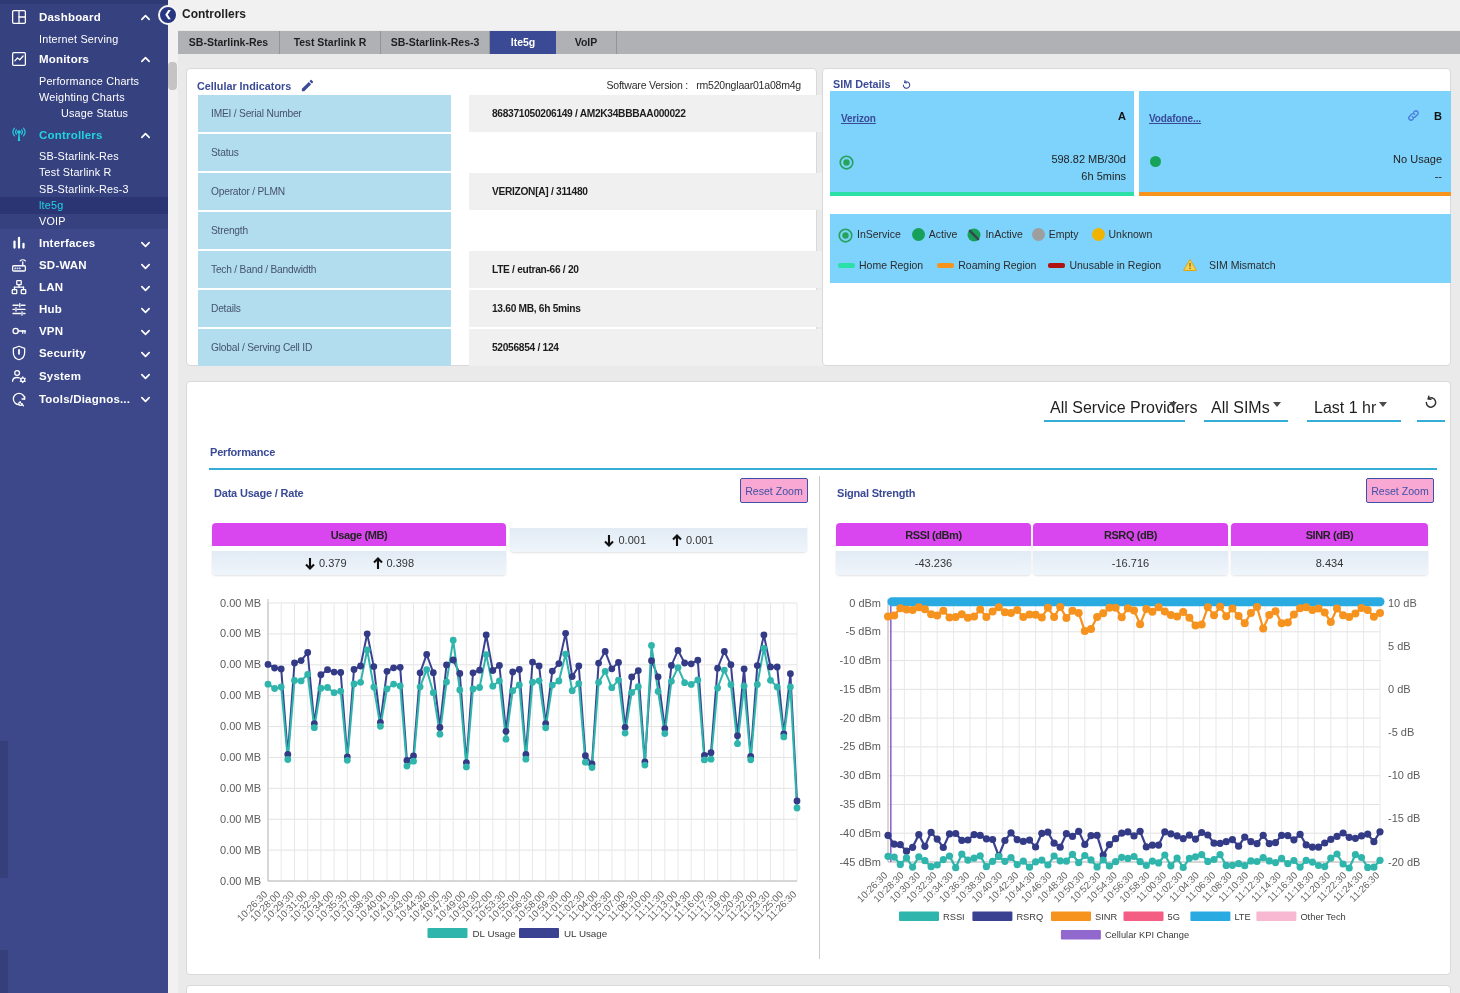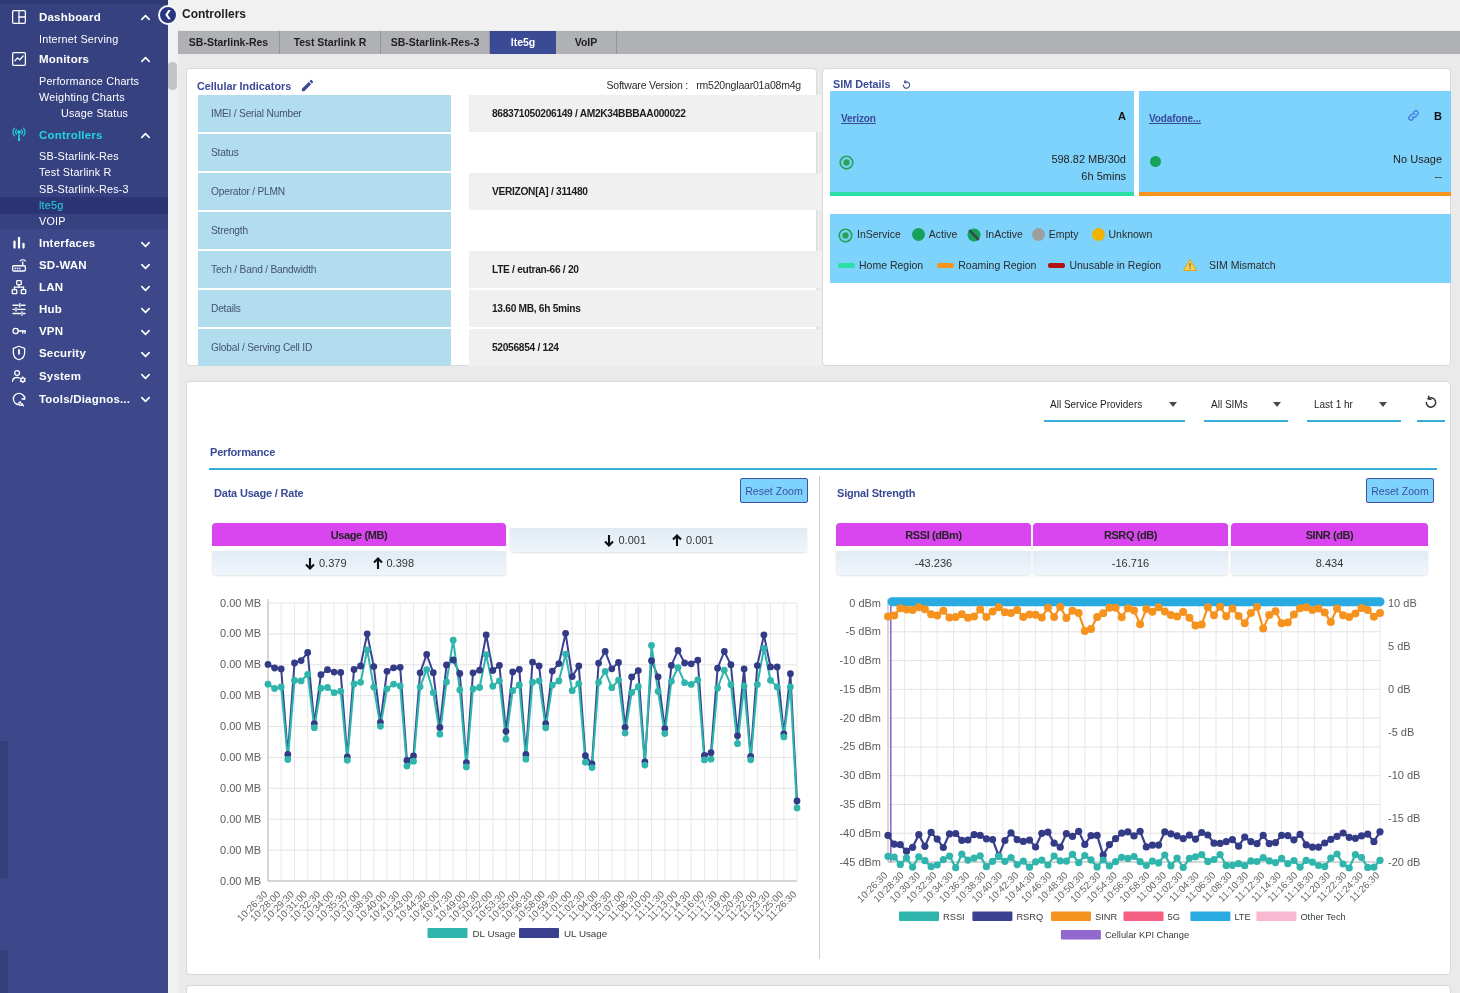--- a/index.html
+++ b/index.html
@@ -39,23 +39,23 @@
   .simlink { font-size:10px; font-weight:bold; color:#3a4a96; text-decoration:underline; letter-spacing:-0.1px; }
   .txt13 { font-size:11px; color:#222; }
   
   .statbox { position:absolute; border-radius:4px; overflow:hidden; box-shadow:0 1px 2px rgba(0,0,0,0.12); }
   .stath { height:23px; background:#d946ef; display:flex; align-items:center; justify-content:center;
      font-size:11px; letter-spacing:-0.4px; font-weight:bold; color:#232323; }
   .statgap { height:5px; background:#fff; }
   .statv { height:24px; background:linear-gradient(180deg,#e2ebf5,#eff5fb); display:flex; align-items:center; justify-content:center;
      font-size:11px; color:#333; }
   .rz { position:absolute; width:68px; height:25px; border:1px solid #3f51a5; border-radius:2px; color:#3f51a5;
-     font-size:10.6px; display:flex; align-items:center; justify-content:center; background:#7dd3fc; }
+     font-size:10.6px; display:flex; align-items:center; justify-content:center; background:#f9a8d4; }
   .shead { position:absolute; font-size:11px; letter-spacing:-0.2px; font-weight:bold; color:#3a4a96; }
-  .ddl { position:absolute; font-size:10px; color:#1f1f1f; }
+  .ddl { position:absolute; font-size:16px; color:#1f1f1f; }
   .ddline { position:absolute; height:2px; background:#34aed6; }
   .ddarr { position:absolute; width:0; height:0; border-left:4.5px solid transparent; border-right:4.5px solid transparent; border-top:5.5px solid #4a4a4a; }
 </style>
 </head>
 <body>
 
 <div id="sidebar">
   <div class="topstrip"></div>
   <div class="abs" style="left:0;top:4px;width:168px;height:224.5px;background:rgba(10,14,40,0.10)"></div>
   <div class="nav" style="top:6px">

